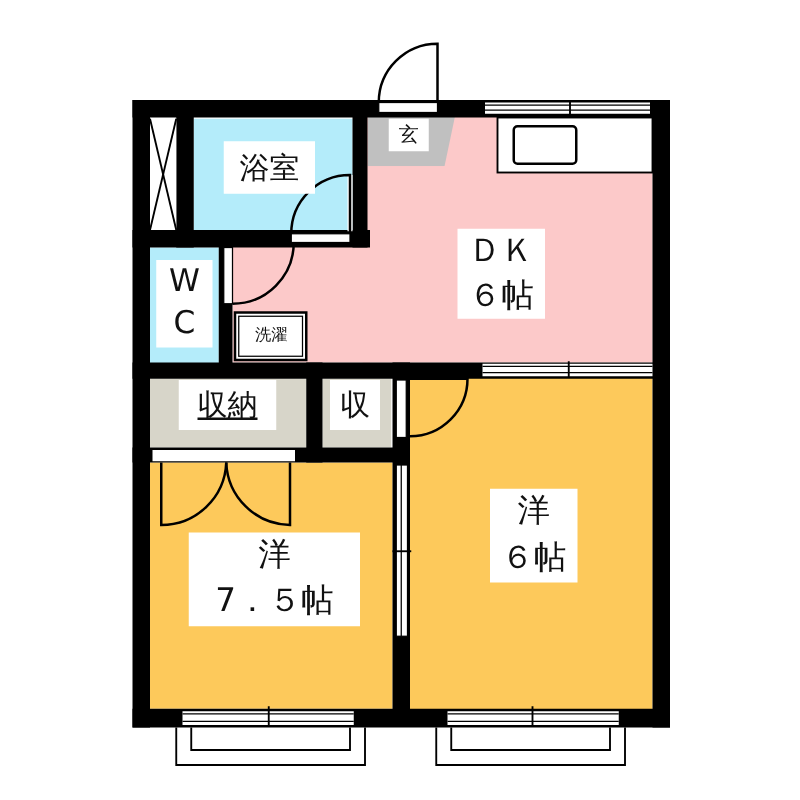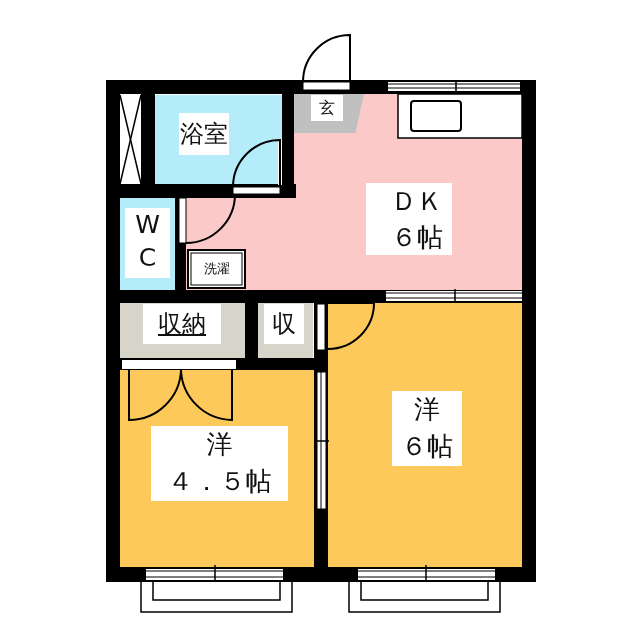--- a/index.html
+++ b/index.html
@@ -114,43 +114,43 @@
   <g>
     <rect x="358" y="569" width="137" height="11" fill="#fff"></rect>
     <line x1="358" y1="571" x2="495" y2="571" stroke="#000" stroke-width="1"></line>
     <line x1="358" y1="577" x2="495" y2="577" stroke="#000" stroke-width="1"></line>
     <line x1="426" y1="565" x2="426" y2="580" stroke="#000" stroke-width="1.5"></line>
     <path d="M349,582 L349,612 L500,612 L500,582" fill="none" stroke="#000" stroke-width="1.5"></path>
     <path d="M361,582 L361,600 L488,600 L488,582" fill="none" stroke="#000" stroke-width="1.5"></path>
   </g>
 </svg>
 
-<div class="label" style="left:179px;top:113px;width:50px;height:42px;font-size:24px;line-height:42px;">
+<div class="label" style="left:179px;top:113px;width:73px;height:42px;font-size:24px;line-height:42px;">
   <span>浴室</span>
 </div>
 <div class="label" style="left:125px;top:208px;width:45px;height:70px;font-size:25px;line-height:33px;">
   <span class="lbl-line">W</span>
   <span class="lbl-line">C</span>
 </div>
 <div class="label" style="left:311px;top:95px;width:32px;height:26px;font-size:16px;line-height:26px;">
   <span>玄</span>
 </div>
-<div class="label" style="left:366px;top:183px;width:70px;height:72px;font-size:26px;line-height:36px;padding-left:16px;">
+<div class="label" style="left:366px;top:183px;width:70px;height:72px;font-size:26px;line-height:36px;">
   <span class="lbl-line">ＤＫ</span>
   <span class="lbl-line">６帖</span>
 </div>
 <div class="label" style="left:195px;top:256px;width:44px;height:26px;font-size:13px;line-height:26px;background:transparent;">
   <span>洗濯</span>
 </div>
 <div class="label" style="left:143px;top:304px;width:78px;height:40px;font-size:24px;line-height:40px;text-decoration:underline;">
   <span>収納</span>
 </div>
 <div class="label" style="left:264px;top:304px;width:40px;height:40px;font-size:24px;line-height:40px;">
   <span>収</span>
 </div>
 <div class="label" style="left:151px;top:426px;width:137px;height:75px;font-size:26px;line-height:37px;">
   <span class="lbl-line">洋</span>
-  <span class="lbl-line">４．５帖</span>
+  <span class="lbl-line">7．５帖</span>
 </div>
 <div class="label" style="left:392px;top:391px;width:70px;height:75px;font-size:26px;line-height:37px;">
   <span class="lbl-line">洋</span>
   <span class="lbl-line">６帖</span>
 </div>
 
 </body></html>

